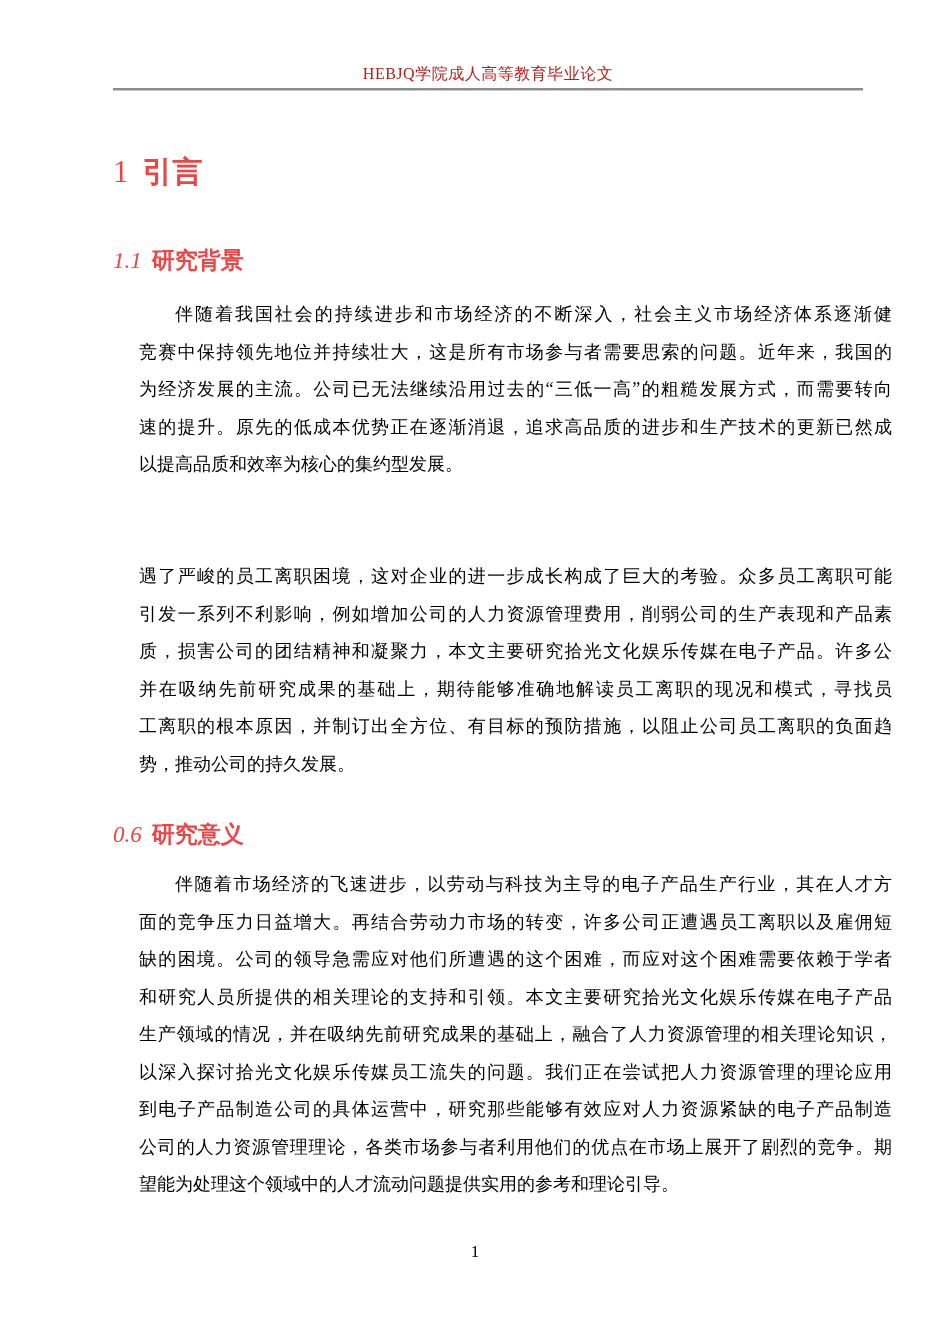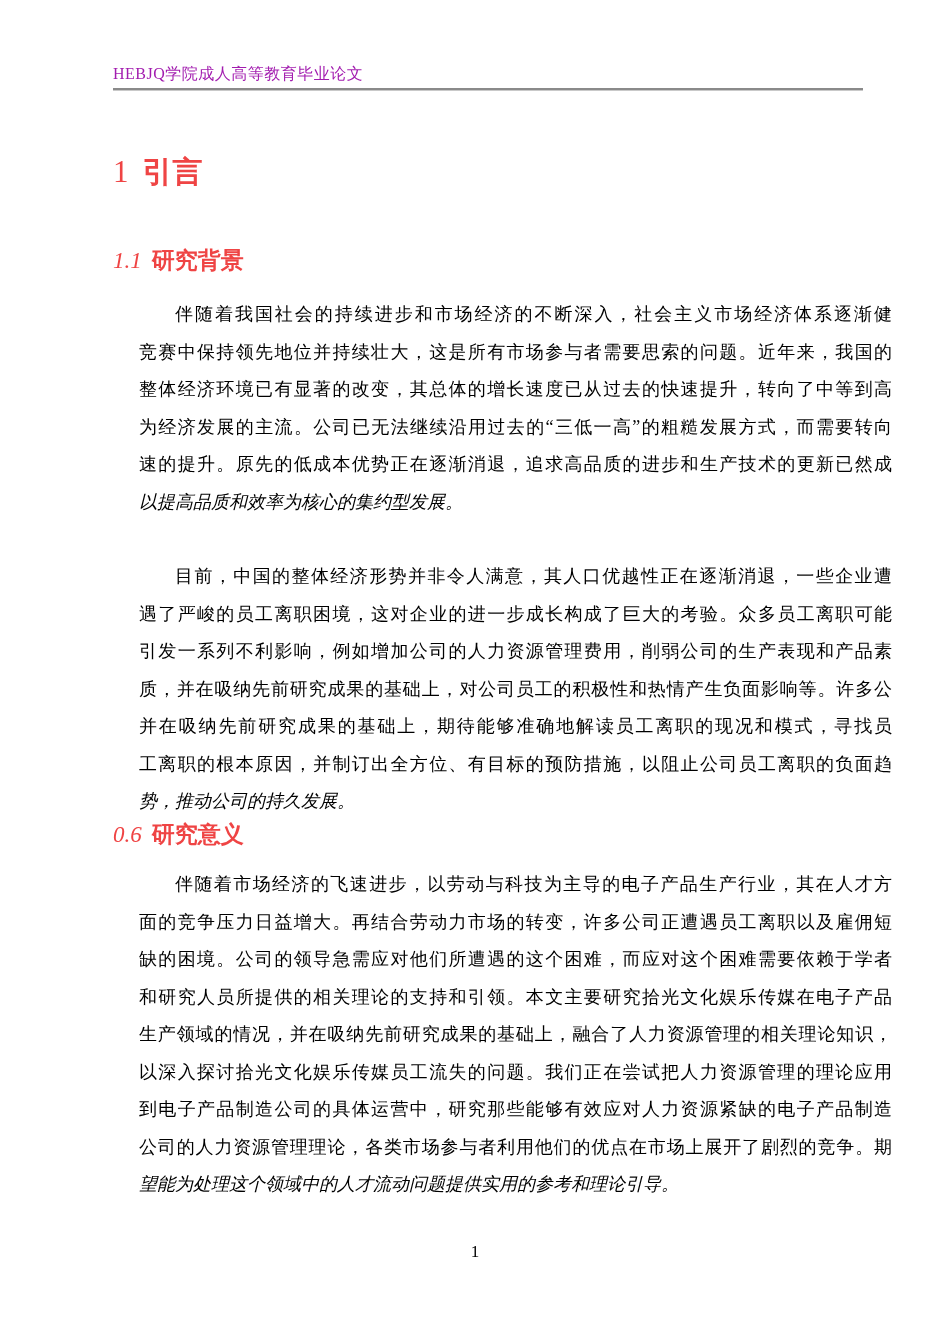--- a/index.html
+++ b/index.html
@@ -12,24 +12,25 @@
     background: #ffffff;
     overflow: hidden;
     color: #000;
   }
   
   .doc-header {
     position: absolute;
     top: 64px;
     left: 113px;
     width: 750px;
+    text-align: center;
     font-family: "Liberation Serif", "DejaVu Serif", serif;
     font-size: 16px;
     line-height: 20px;
-    color: #a21caf;
+    color: #b91c1c;
     letter-spacing: 0.5px;
   }
   .header-rule {
     position: absolute;
     top: 88px;
     left: 113px;
     width: 750px;
     height: 3px;
     background: #8a8a8a;
     border-bottom: 1px solid #c9c9c9;
@@ -69,21 +70,21 @@
   .para-2 { top: 558px; }
   .para-3 { top: 866px; }
   .line {
     height: 37.5px;
     line-height: 37.5px;
     text-align: justify;
     text-align-last: justify;
     overflow: hidden;
   }
   .line.first { text-indent: 2em; }
-  .line.last { text-align: center; text-align-last: left; font-style: italic; }
+  .line.last { text-align: center; text-align-last: left; }
   
   .page-number {
     position: absolute;
     top: 1242px;
     left: 0;
     width: 950px;
     text-align: center;
     font-family: "Liberation Serif", "DejaVu Serif", serif;
     font-size: 17px;
     color: #000;
@@ -102,31 +103,29 @@
     <span class="h-num">1</span><span class="h-title">引言</span>
   </div>
 
   <div class="heading h2 h2-a">
     <span class="h-num">1.1</span><span class="h-title">研究背景</span>
   </div>
 
   <div class="para para-1">
       <div class="line first">伴随着我国社会的持续进步和市场经济的不断深入，社会主义市场经济体系逐渐健</div>
       <div class="line">竞赛中保持领先地位并持续壮大，这是所有市场参与者需要思索的问题。近年来，我国的</div>
-      <div class="line">整体经济环境已有显著的改变，其总体的增长速度已从过去的快速提升，转向了中等到高</div>
       <div class="line">为经济发展的主流。公司已无法继续沿用过去的“三低一高”的粗糙发展方式，而需要转向</div>
       <div class="line">速的提升。原先的低成本优势正在逐渐消退，追求高品质的进步和生产技术的更新已然成</div>
       <div class="line last">以提高品质和效率为核心的集约型发展。</div>
     </div>
 
   <div class="para para-2">
-      <div class="line first">目前，中国的整体经济形势并非令人满意，其人口优越性正在逐渐消退，一些企业遭</div>
       <div class="line">遇了严峻的员工离职困境，这对企业的进一步成长构成了巨大的考验。众多员工离职可能</div>
       <div class="line">引发一系列不利影响，例如增加公司的人力资源管理费用，削弱公司的生产表现和产品素</div>
-      <div class="line">质，并在吸纳先前研究成果的基础上，对公司员工的积极性和热情产生负面影响等。许多公</div>
+      <div class="line">质，损害公司的团结精神和凝聚力，本文主要研究拾光文化娱乐传媒在电子产品。许多公</div>
       <div class="line">并在吸纳先前研究成果的基础上，期待能够准确地解读员工离职的现况和模式，寻找员</div>
       <div class="line">工离职的根本原因，并制订出全方位、有目标的预防措施，以阻止公司员工离职的负面趋</div>
       <div class="line last">势，推动公司的持久发展。</div>
     </div>
 
   <div class="heading h2 h2-b">
     <span class="h-num">0.6</span><span class="h-title">研究意义</span>
   </div>
 
   <div class="para para-3">

